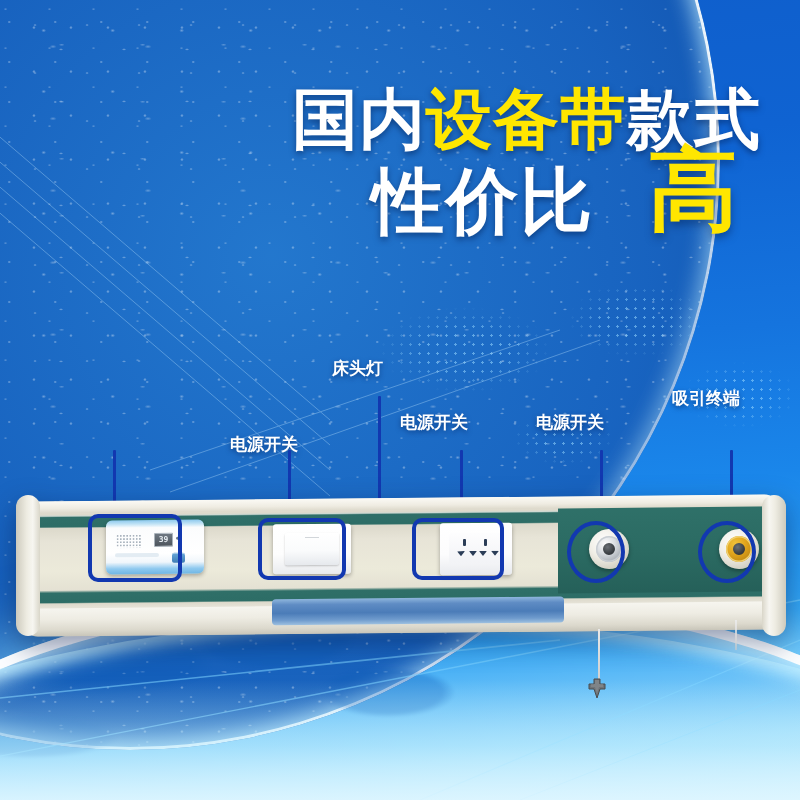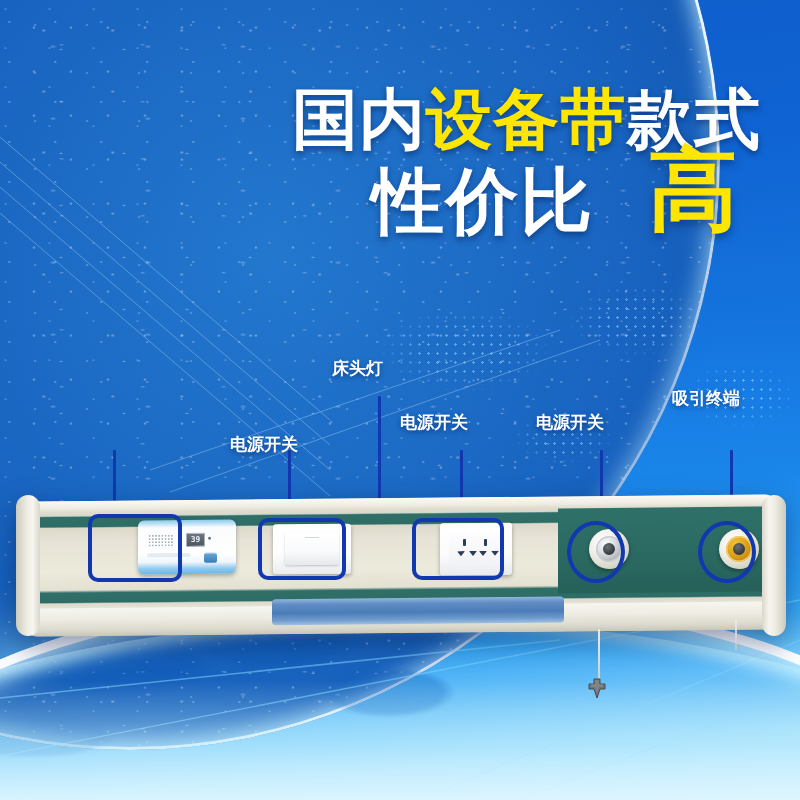--- a/index.html
+++ b/index.html
@@ -205,21 +205,20 @@
 
   
   .module{position:absolute;}
   
   .intercom{
     left:84px;top:22px;width:98px;height:54px;
     border-radius:6px;
     background:linear-gradient(180deg,#8ec9ee 0%,#bfe2f5 7%,#fbfcfd 14%,#ffffff 62%,#f0f6fb 78%,#8fc9ef 90%,#6fb6e4 100%);
     box-shadow:0 2px 4px rgba(0,0,0,.3);
     transform:skewY(-0.55deg);
-    margin-left:32px;
   }
   .ic-grille{
     position:absolute;left:10px;top:14px;width:26px;height:14px;
     background-image:radial-gradient(circle,#9aa6b2 .8px,transparent 1px);
     background-size:3.2px 3.2px;opacity:.85;border-radius:2px;
   }
   .ic-display{
     position:absolute;left:48px;top:13px;width:17px;height:12px;
     background:linear-gradient(180deg,#6e7781,#4d555d);
     border:1px solid #aab3bb;border-radius:1px;

